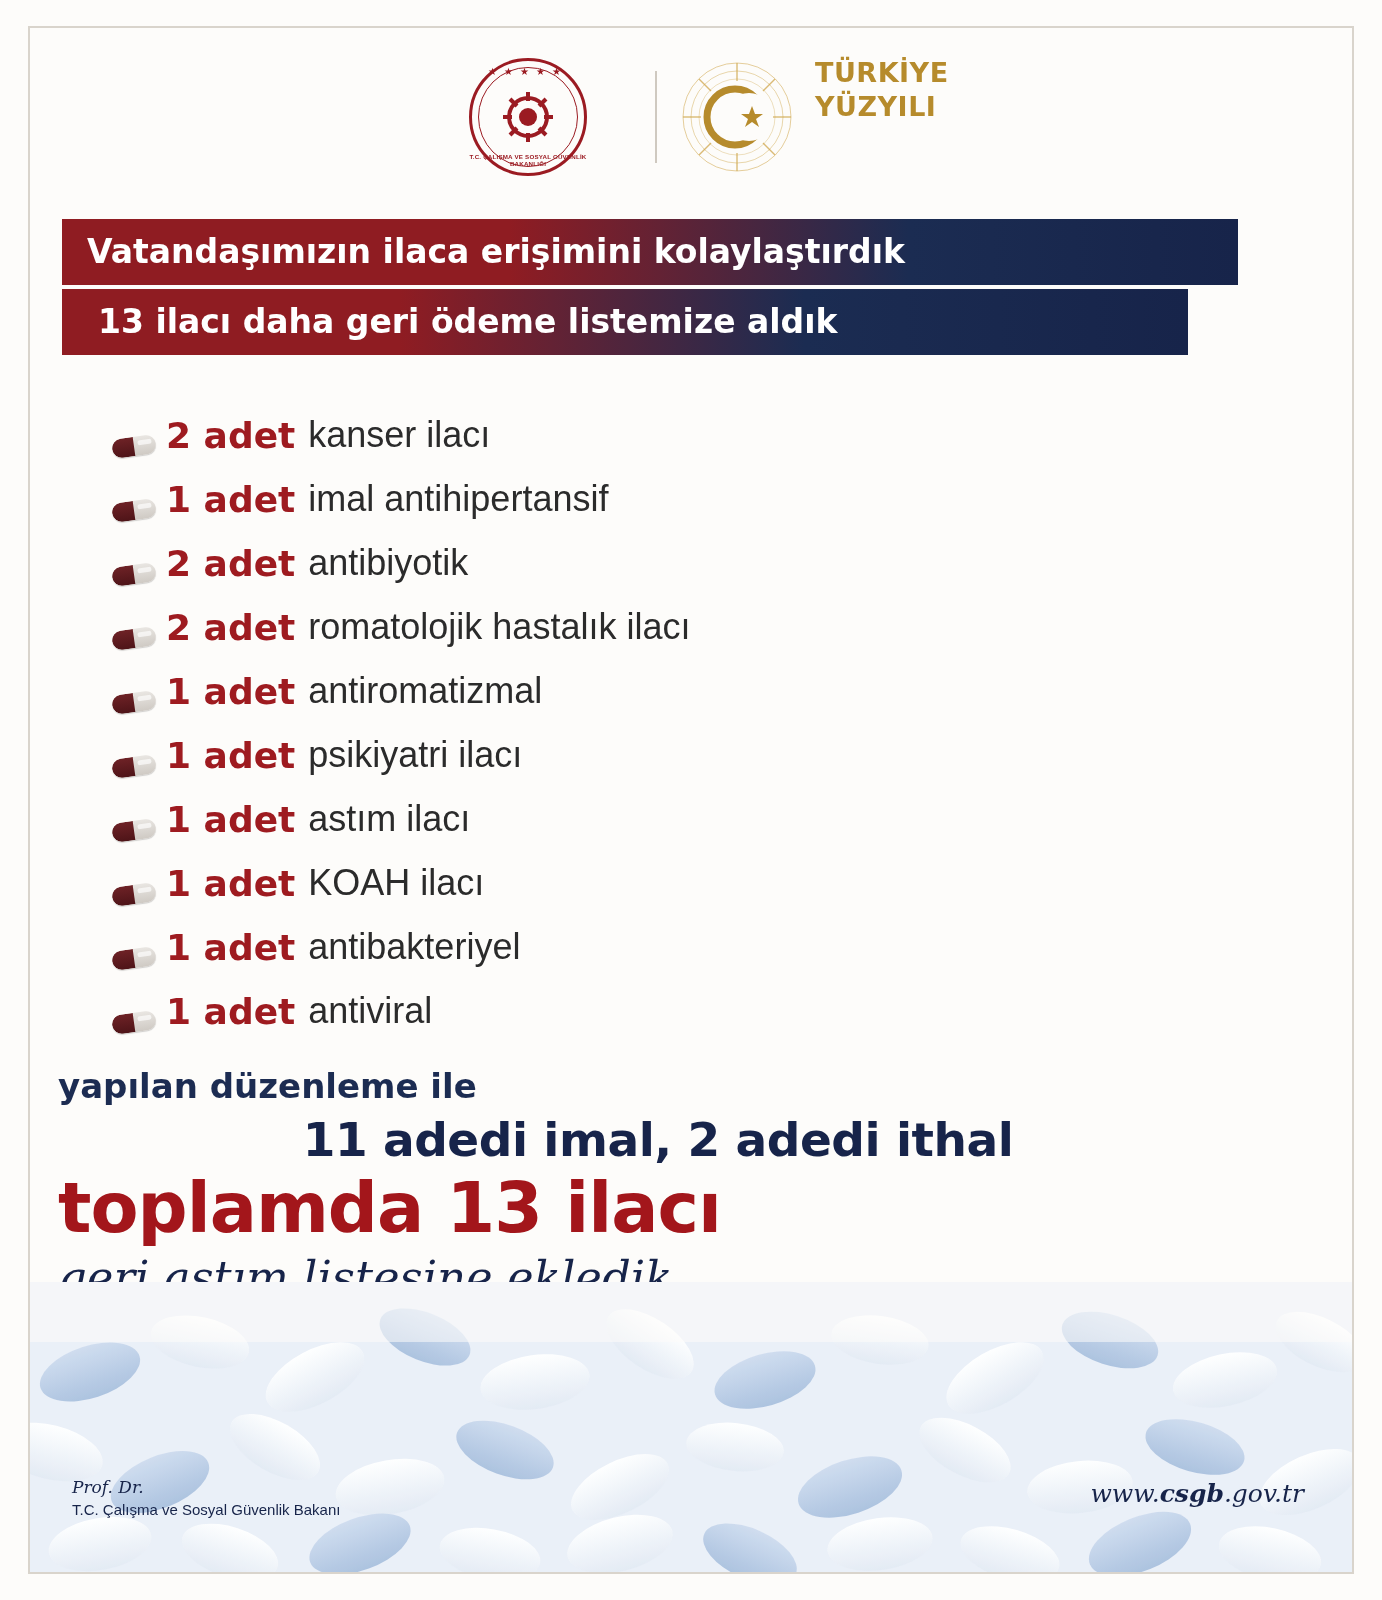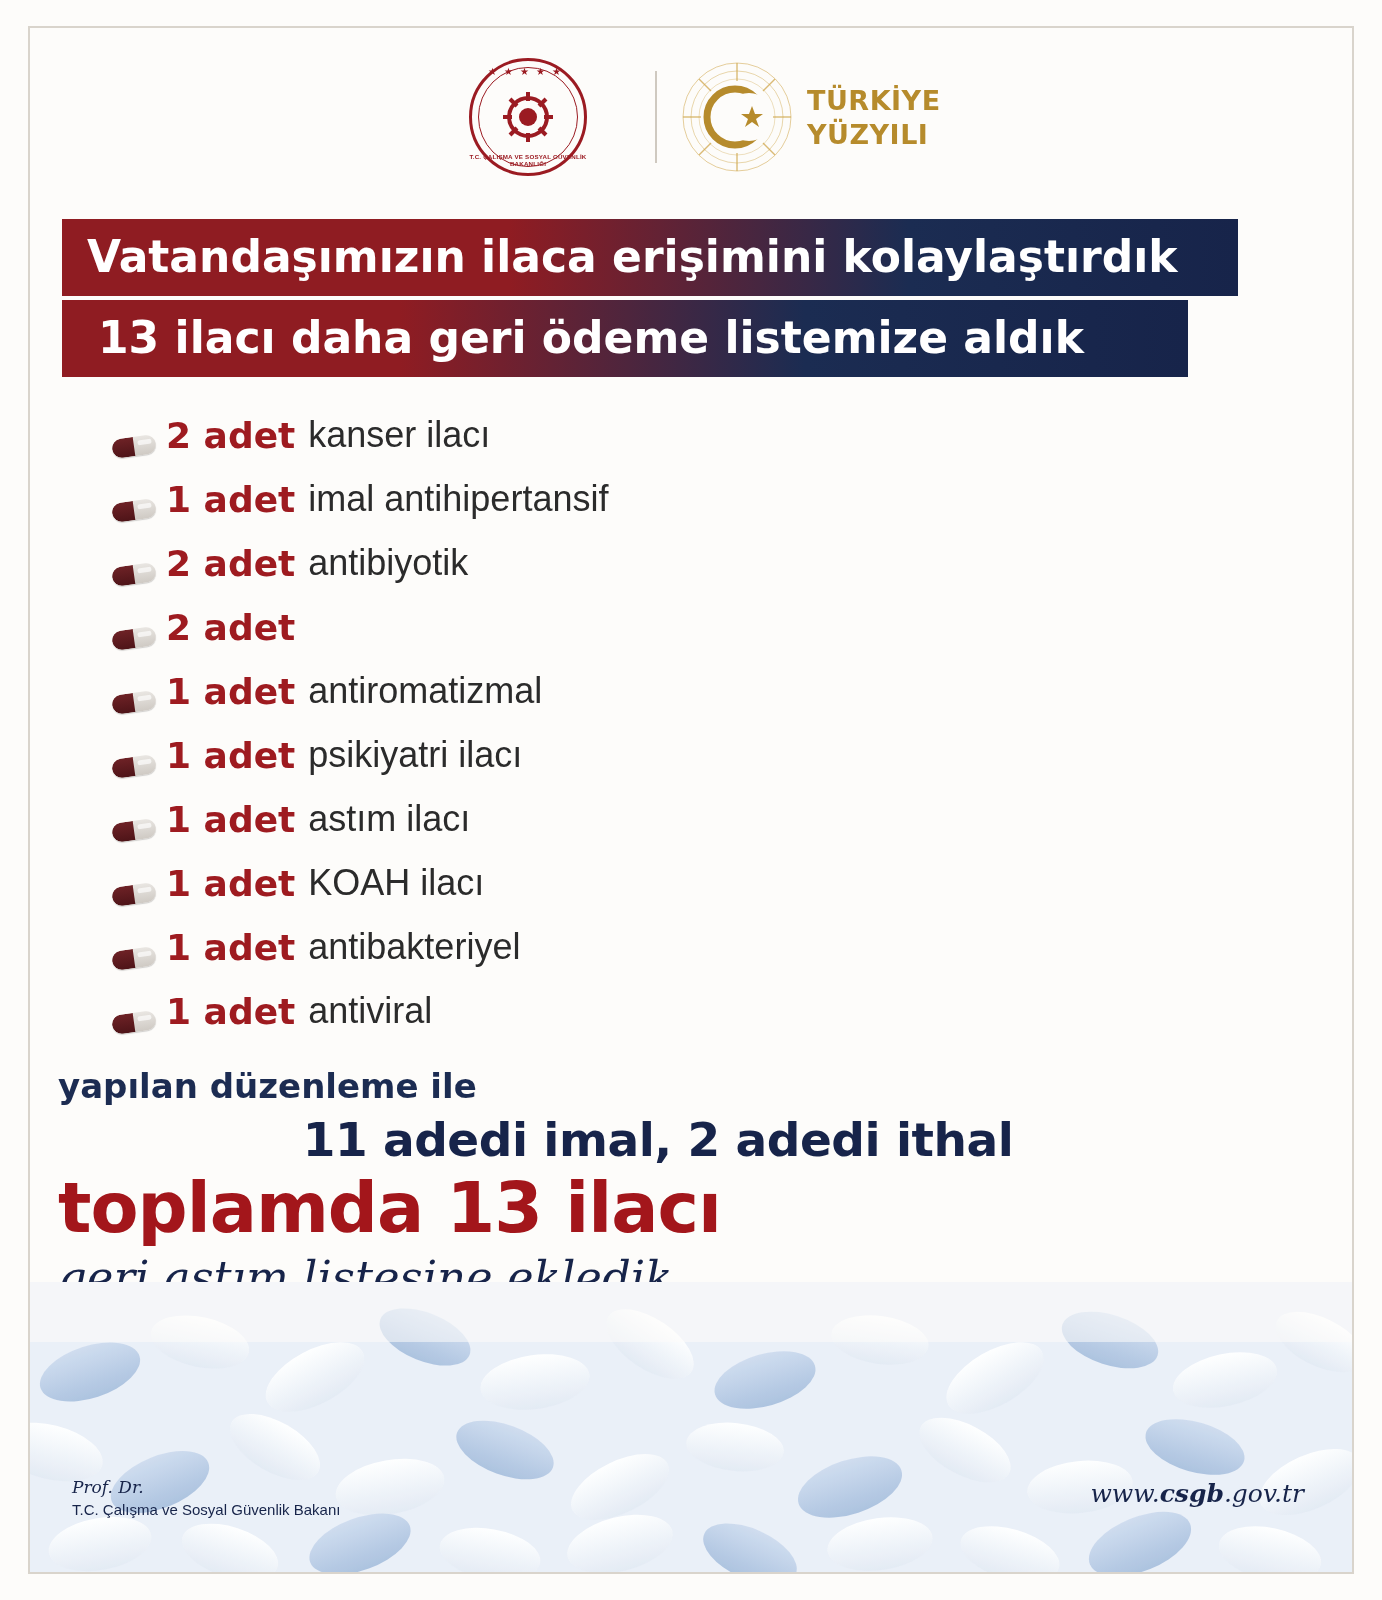--- a/index.html
+++ b/index.html
@@ -93,22 +93,22 @@
     font-weight: bold;
   }
   .logo-divider {
     width: 2px;
     height: 92px;
     background: #cfc9c0;
     margin: 0 22px;
   }
   .century-logo {
     display: flex;
-    align-items: center;
-    gap: 12px;
+    align-items: flex-start;
+    gap: 20px;
     width: 280px;
   }
   .century-mark {
     position: relative;
     width: 116px;
     height: 116px;
     flex: 0 0 auto;
   }
   .century-text {
     line-height: 1.0;
@@ -129,21 +129,21 @@
     position: absolute;
     left: 62px;
     top: 219px;
     width: 1176px;
   }
   .headline-line {
     display: block;
     color: #ffffff;
     font-family: "DejaVu Sans", sans-serif;
     font-weight: bold;
-    font-size: 44px;
+    font-size: 33px;
     line-height: 1.0;
     padding: 16px 22px 17px 25px;
     box-sizing: border-box;
     white-space: nowrap;
   }
   .headline-line.l1 {
     background: linear-gradient(90deg, #8f1c22 0%, #8f1c22 38%, #1b2c52 72%, #17244a 100%);
     width: 1176px;
   }
   .headline-line.l2 {
@@ -398,20 +398,21 @@
         </span>
       <span class="drug-count">2 adet</span>
       <span class="drug-label">antibiyotik</span>
     </div>
 
     <div class="drug-item">
       <span class="pill-icon">
           <span class="pill"></span>
         </span>
       <span class="drug-count">2 adet</span>
+      <span class="drug-label">romatolojik hastalık ilacı</span>
     </div>
 
     <div class="drug-item">
       <span class="pill-icon">
           <span class="pill"></span>
         </span>
       <span class="drug-count">1 adet</span>
       <span class="drug-label">antiromatizmal</span>
     </div>
 

